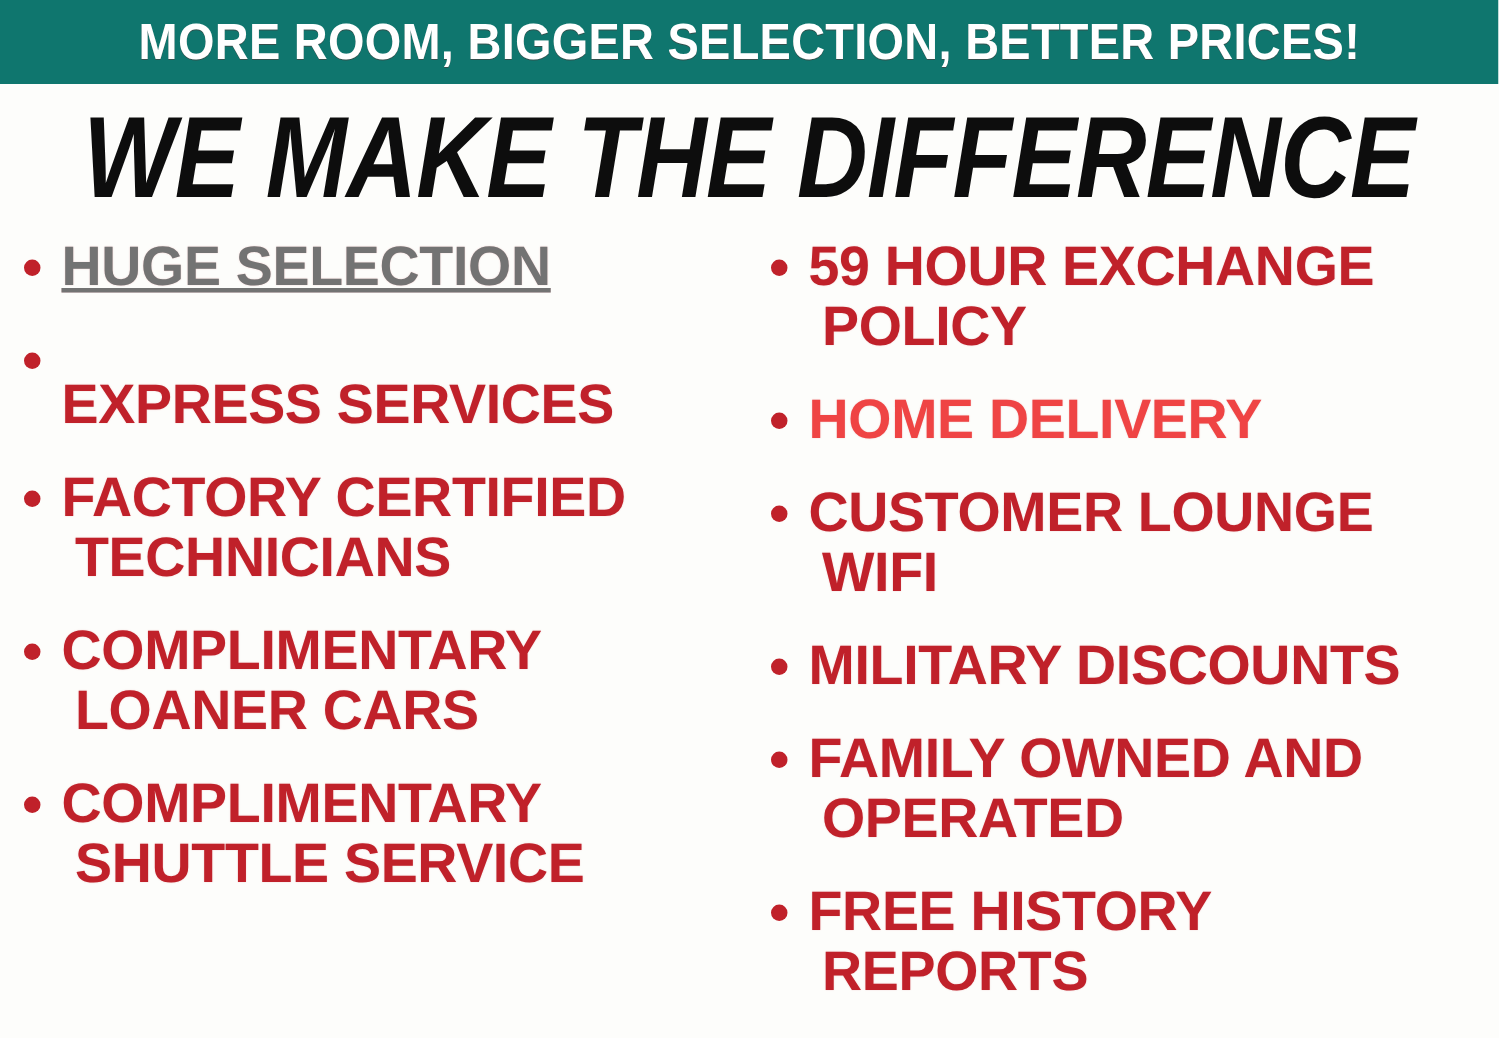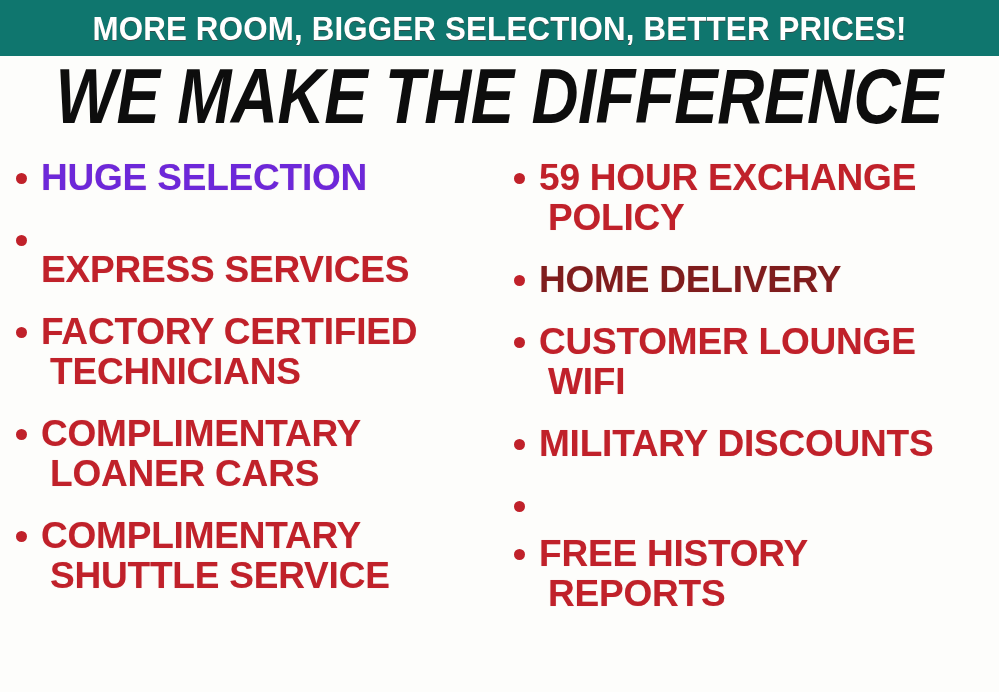--- a/index.html
+++ b/index.html
@@ -50,21 +50,21 @@
   }
 
   
   .headline {
     position: absolute;
     left: 0;
     top: 60px;
     width: 999px;
     height: 90px;
     display: flex;
-    align-items: flex-start;
+    align-items: center;
     justify-content: center;
   }
   .headline-text {
     color: #0d0d0d;
     font-family: "Liberation Sans Narrow", "Liberation Sans", sans-serif;
     font-weight: bold;
     font-style: italic;
     font-size: 74px;
     line-height: 1;
     letter-spacing: -0.5px;
@@ -159,21 +159,21 @@
 
   <div class="headline">
     <div class="headline-text" style="color: rgb(13, 13, 13);">WE MAKE THE DIFFERENCE</div>
   </div>
 
   <div class="columns">
     <div class="column column-left">
       <ul class="bullet-list">
           <li class="bullet-item">
             <span class="bullet-dot" style="background: rgb(192, 33, 42);"></span>
-            <span class="bullet-text" style="color: #6d28d9;"><span>HUGE SELECTION</span></span>
+            <span class="bullet-text" style="color: #737373; text-decoration: underline;"><span>HUGE SELECTION</span></span>
           </li>
           <li class="bullet-item">
             <span class="bullet-dot" style="background: rgb(192, 33, 42);"></span>
             <span class="bullet-text" style="color: rgb(192, 33, 42); margin-top: 30px;"><span>EXPRESS SERVICES</span></span>
           </li>
           <li class="bullet-item">
             <span class="bullet-dot" style="background: rgb(192, 33, 42);"></span>
             <span class="bullet-text" style="color: rgb(192, 33, 42);"><span>FACTORY CERTIFIED</span><span class="cont-line">TECHNICIANS</span></span>
           </li>
           <li class="bullet-item">
@@ -187,32 +187,33 @@
         </ul>
     </div>
     <div class="column column-right col-right">
       <ul class="bullet-list">
           <li class="bullet-item">
             <span class="bullet-dot" style="background: rgb(192, 33, 42);"></span>
             <span class="bullet-text" style="color: rgb(192, 33, 42);"><span>59 HOUR EXCHANGE</span><span class="cont-line">POLICY</span></span>
           </li>
           <li class="bullet-item">
             <span class="bullet-dot" style="background: rgb(192, 33, 42);"></span>
-            <span class="bullet-text" style="color: #7f1d1d;"><span>HOME DELIVERY</span></span>
+            <span class="bullet-text" style="color: #ef4444;"><span>HOME DELIVERY</span></span>
           </li>
           <li class="bullet-item">
             <span class="bullet-dot" style="background: rgb(192, 33, 42);"></span>
             <span class="bullet-text" style="color: rgb(192, 33, 42);"><span>CUSTOMER LOUNGE</span><span class="cont-line">WIFI</span></span>
           </li>
           <li class="bullet-item">
             <span class="bullet-dot" style="background: rgb(192, 33, 42);"></span>
             <span class="bullet-text" style="color: rgb(192, 33, 42);"><span>MILITARY DISCOUNTS</span></span>
           </li>
           <li class="bullet-item">
             <span class="bullet-dot" style="background: rgb(192, 33, 42);"></span>
+            <span class="bullet-text" style="color: rgb(192, 33, 42);"><span>FAMILY OWNED AND</span><span class="cont-line">OPERATED</span></span>
           </li>
           <li class="bullet-item">
             <span class="bullet-dot" style="background: rgb(192, 33, 42);"></span>
             <span class="bullet-text" style="color: rgb(192, 33, 42);"><span>FREE HISTORY</span><span class="cont-line">REPORTS</span></span>
           </li>
         </ul>
     </div>
   </div>
 
 </div>

